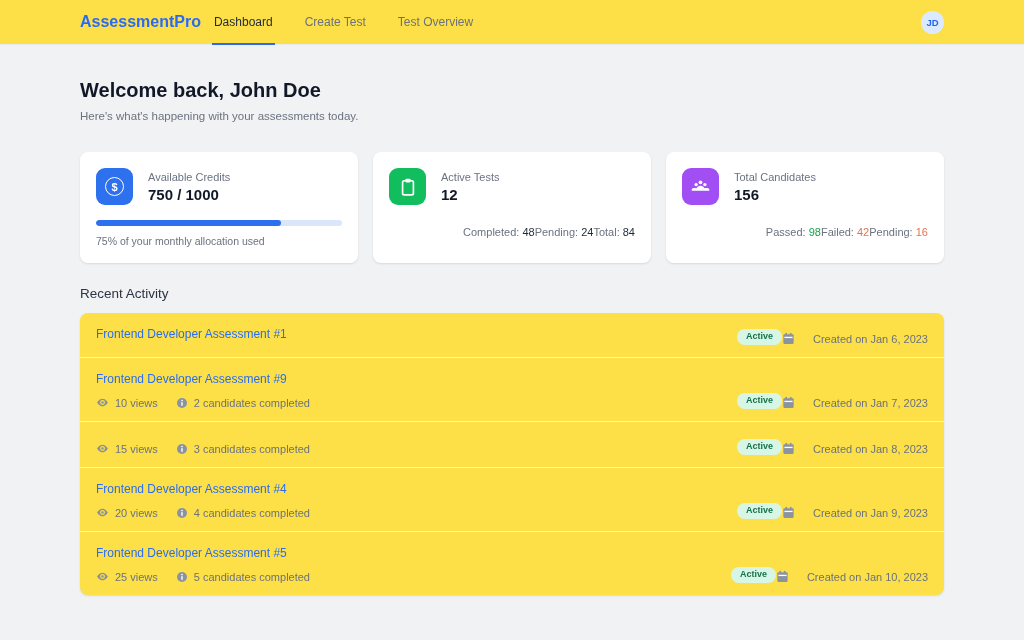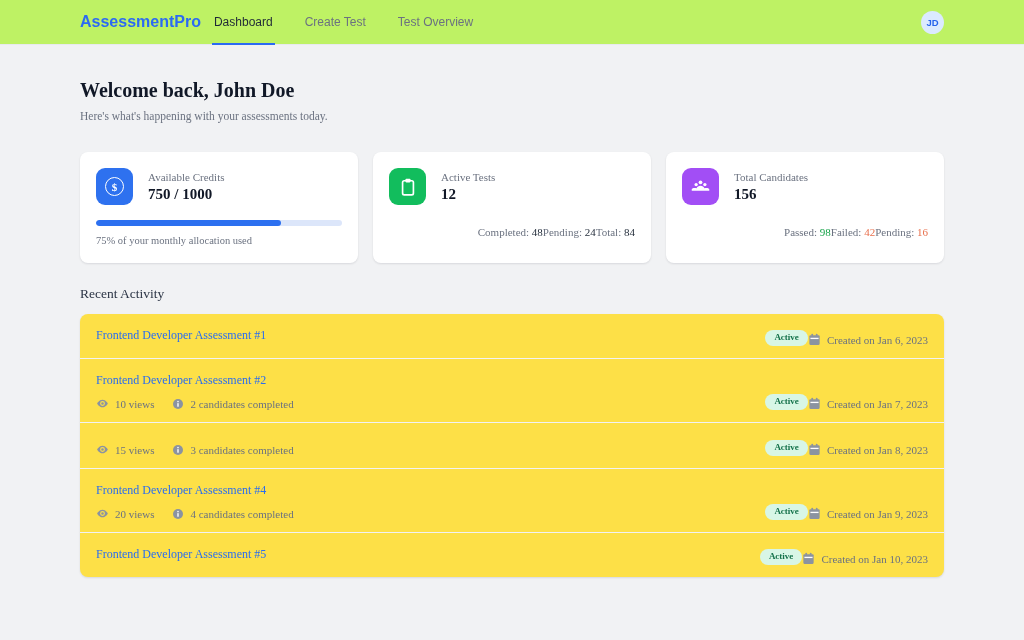--- a/index.html
+++ b/index.html
@@ -6,21 +6,21 @@
   html, body { width: 1024px; height: 640px; }
   body {
     font-family: "Liberation Sans", sans-serif;
     background: #f1f2f4;
     color: #1f2937;
     overflow: hidden;
   }
   
   .header {
     height: 45px;
-    background: #bef264;
+    background: #fde047;
     border-bottom: 1px solid #e8eaee;
     display: flex;
     align-items: stretch;
     padding: 0 80px;
   }
   .brand {
     font-size: 16px;
     font-weight: 700;
     color: #2b6af3;
     align-self: center;
@@ -49,21 +49,21 @@
     width: 23px; height: 23px;
     border-radius: 50%;
     background: #dbeafe;
     color: #2563eb;
     font-size: 9.5px;
     font-weight: 700;
     display: flex; align-items: center; justify-content: center;
     cursor: pointer;
   }
   
-  .main { padding: 34px 80px 0; font-family: Liberation Serif, serif; }
+  .main { padding: 34px 80px 0; }
   .welcome-title { font-size: 20px; font-weight: 700; color: #111827; }
   .welcome-subtitle { font-size: 11.5px; color: #6b7280; margin-top: 8px; }
 
   
   .cards { display: flex; gap: 15px; margin-top: 30px; }
   .card {
     flex: 1;
     background: #ffffff;
     border-radius: 8px;
     box-shadow: 0 1px 2px rgba(16,24,40,.06), 0 1px 3px rgba(16,24,40,.05);
@@ -132,21 +132,21 @@
   .meta-group { display: flex; align-items: center; gap: 6px; }
   .row-right { display: flex; align-items: flex-end; }
   .badge {
     background: #d8f6e6; color: #15724b;
     font-size: 9px; font-weight: 700;
     padding: 3px 9px 4px; border-radius: 8px;
     line-height: 1;
   }
   .created {
     margin-top: 8px;
-    display: flex; align-items: center; gap: 6px;
+    display: flex; align-items: center; gap: 18px;
     font-size: 11px; color: #6b7280;
   }
   .gray-icon { flex-shrink: 0; }
 </style>
 </head>
 <body>
 
 <div class="header">
   <div class="brand">AssessmentPro</div>
   <div class="nav">
@@ -239,21 +239,21 @@
         <rect x="6.5" y="1.5" width="2.6" height="5" rx="1"></rect>
         <rect x="14.9" y="1.5" width="2.6" height="5" rx="1"></rect>
         <rect x="4.5" y="8.8" width="15" height="2.4" fill="#ffffff"></rect>
       </svg>
       <span>Created on Jan 6, 2023</span>
     </span>
   </div>
 </div>
     <div class="activity-row">
   <div class="row-left">
-    <a class="row-title">Frontend Developer Assessment #2</a>
+    <a class="row-title">Frontend Developer Assessment #9</a>
     <div class="row-meta">
       <span class="meta-group">
         <svg class="gray-icon" width="13" height="13" viewBox="0 0 24 24" fill="#8b93a1">
           <path d="M12 5C5.7 5 2 12 2 12s3.7 7 10 7 10-7 10-7-3.7-7-10-7zm0 11.5a4.5 4.5 0 1 1 0-9 4.5 4.5 0 0 1 0 9z"></path>
           <circle cx="12" cy="12" r="2.3"></circle>
         </svg>
         <span>10 views</span>
       </span>
       <span class="meta-group">
         <svg class="gray-icon" width="12" height="12" viewBox="0 0 24 24">
@@ -341,20 +341,37 @@
         <rect x="14.9" y="1.5" width="2.6" height="5" rx="1"></rect>
         <rect x="4.5" y="8.8" width="15" height="2.4" fill="#ffffff"></rect>
       </svg>
       <span>Created on Jan 9, 2023</span>
     </span>
   </div>
 </div>
     <div class="activity-row">
   <div class="row-left">
     <a class="row-title">Frontend Developer Assessment #5</a>
+    <div class="row-meta">
+      <span class="meta-group">
+        <svg class="gray-icon" width="13" height="13" viewBox="0 0 24 24" fill="#8b93a1">
+          <path d="M12 5C5.7 5 2 12 2 12s3.7 7 10 7 10-7 10-7-3.7-7-10-7zm0 11.5a4.5 4.5 0 1 1 0-9 4.5 4.5 0 0 1 0 9z"></path>
+          <circle cx="12" cy="12" r="2.3"></circle>
+        </svg>
+        <span>25 views</span>
+      </span>
+      <span class="meta-group">
+        <svg class="gray-icon" width="12" height="12" viewBox="0 0 24 24">
+          <circle cx="12" cy="12" r="10" fill="#8b93a1"></circle>
+          <circle cx="12" cy="7.2" r="1.6" fill="#ffffff"></circle>
+          <rect x="10.6" y="10.2" width="2.8" height="7.5" rx="1.2" fill="#ffffff"></rect>
+        </svg>
+        <span>5 candidates completed</span>
+      </span>
+    </div>
   </div>
   <div class="row-right">
     <span class="badge">Active</span>
     <span class="created">
       <svg class="gray-icon" width="13" height="13" viewBox="0 0 24 24" fill="#8b93a1">
         <rect x="2.5" y="4" width="19" height="18" rx="2"></rect>
         <rect x="6.5" y="1.5" width="2.6" height="5" rx="1"></rect>
         <rect x="14.9" y="1.5" width="2.6" height="5" rx="1"></rect>
         <rect x="4.5" y="8.8" width="15" height="2.4" fill="#ffffff"></rect>
       </svg>

